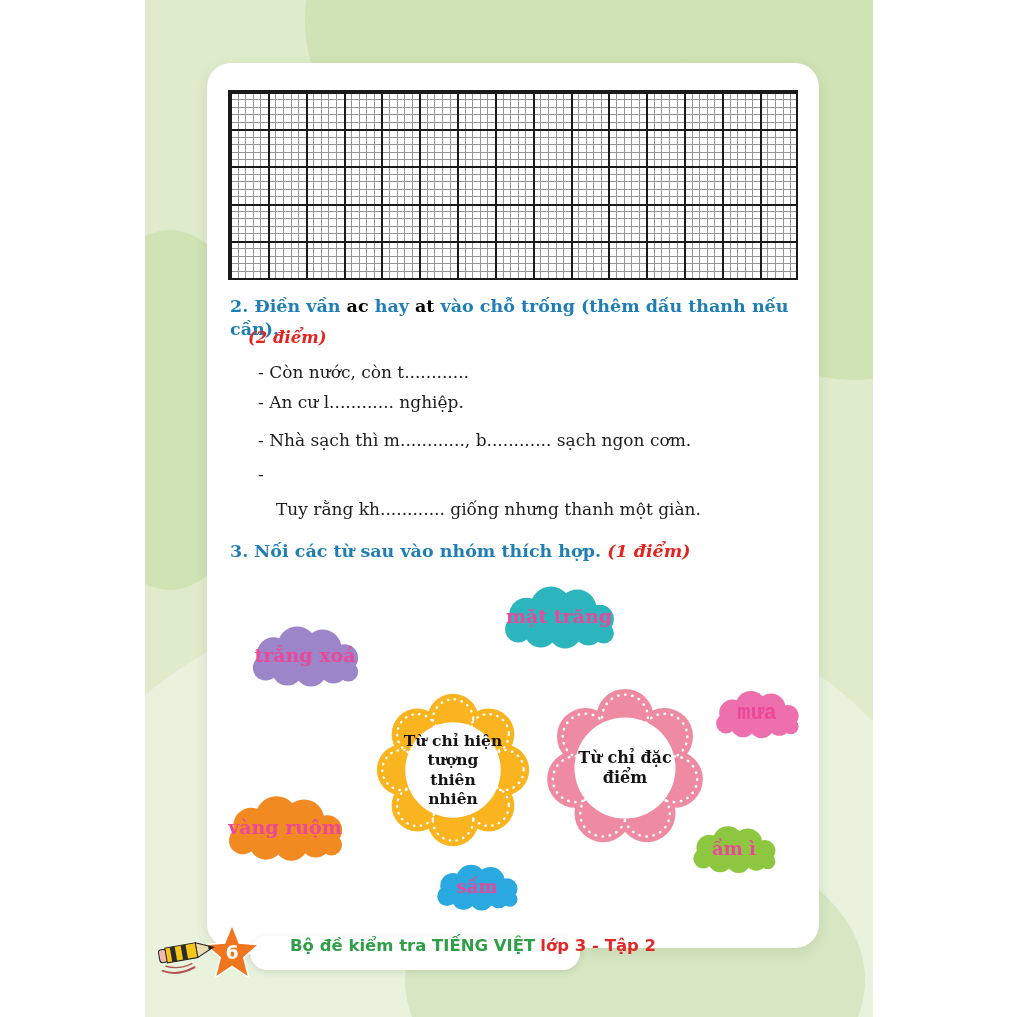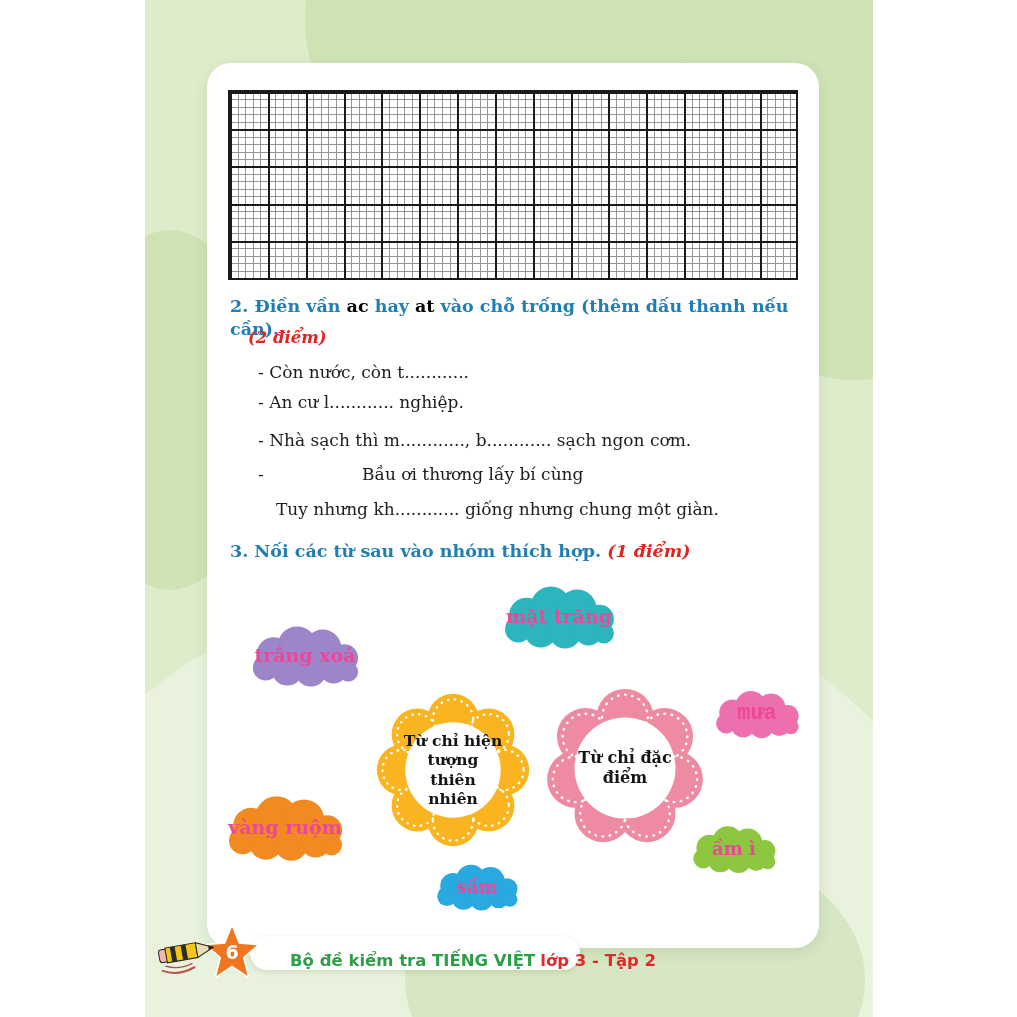--- a/index.html
+++ b/index.html
@@ -58,21 +58,21 @@
   .flower svg{position:absolute;left:0;top:0;width:100%;height:100%;}
   .flower .label{position:absolute;left:50%;top:50%;transform:translate(-50%,-50%);
     text-align:center;color:#141414;font-weight:bold;line-height:1.25;}
   .fl-yellow{left:375px;top:692px;width:156px;height:156px;}
   .fl-yellow .label{width:100px;font-size:15.5px;}
   .fl-pink{left:544px;top:687px;width:162px;height:162px;}
   .fl-pink .label{width:104px;font-size:16px;}
   
   .footer-pill{position:absolute;left:250px;top:936px;width:330px;height:34px;background:#ffffff;
     border-radius:17px;box-shadow:0 2px 6px rgba(60,90,40,.15);
-    display:flex;align-items:flex-end;padding-left:40px;box-sizing:border-box;
+    display:flex;align-items:flex-start;padding-left:40px;box-sizing:border-box;
     font-family:"DejaVu Sans","Liberation Sans",sans-serif;font-weight:bold;font-size:16.5px;
     white-space:nowrap;}
   .footer-green{color:#2f9e49;}
   .footer-red{color:#e02a2a;margin-left:5px;}
   .page-star{position:absolute;left:206px;top:926px;width:52px;height:52px;}
   .page-star svg{position:absolute;left:0;top:0;width:100%;height:100%;}
   .page-star .num{position:absolute;left:0;right:0;top:50%;transform:translateY(-52%);
     text-align:center;color:#ffffff;font-weight:bold;font-size:19px;
     font-family:"DejaVu Sans","Liberation Sans",sans-serif;}
   .pencil{position:absolute;left:156px;top:932px;width:66px;height:42px;transform:rotate(-10deg);}
@@ -97,22 +97,21 @@
   <div class="h-ex h2-head">
     <span>2.</span>
     <span>Điền vần </span><span class="accent">ac</span><span> hay </span><span class="accent">at</span><span> vào chỗ trống (thêm dấu thanh nếu cần).</span>
   </div>
   <div class="points points-line">(2 điểm)</div>
 
   <div class="item it1">- Còn nước, còn t............</div>
   <div class="item it2">- An cư l............ nghiệp.</div>
   <div class="item it3">- Nhà sạch thì m............, b............ sạch ngon cơm.</div>
   <div class="item it-dash">-</div>
-  <div class="item it-verse1">Bầu ơi thương lấy bí cùng</div>
-  <div class="item it-verse2">Tuy nhưng kh............ giống nhưng chung một giàn.</div>
+  <div class="item it-verse2">Tuy rằng kh............ giống nhưng thanh một giàn.</div>
 
   <div class="h-ex h3-head">
     <span>3.</span><span> Nối các từ sau vào nhóm thích hợp. </span><span class="points">(1 điểm)</span>
   </div>
 
   <div class="cloud cl-mattrang">
     <svg viewBox="0 0 120 70">
       <g fill="#2cb5bd">
         <circle cx="28" cy="32" r="17"></circle>
           <circle cx="52" cy="24" r="20"></circle>

